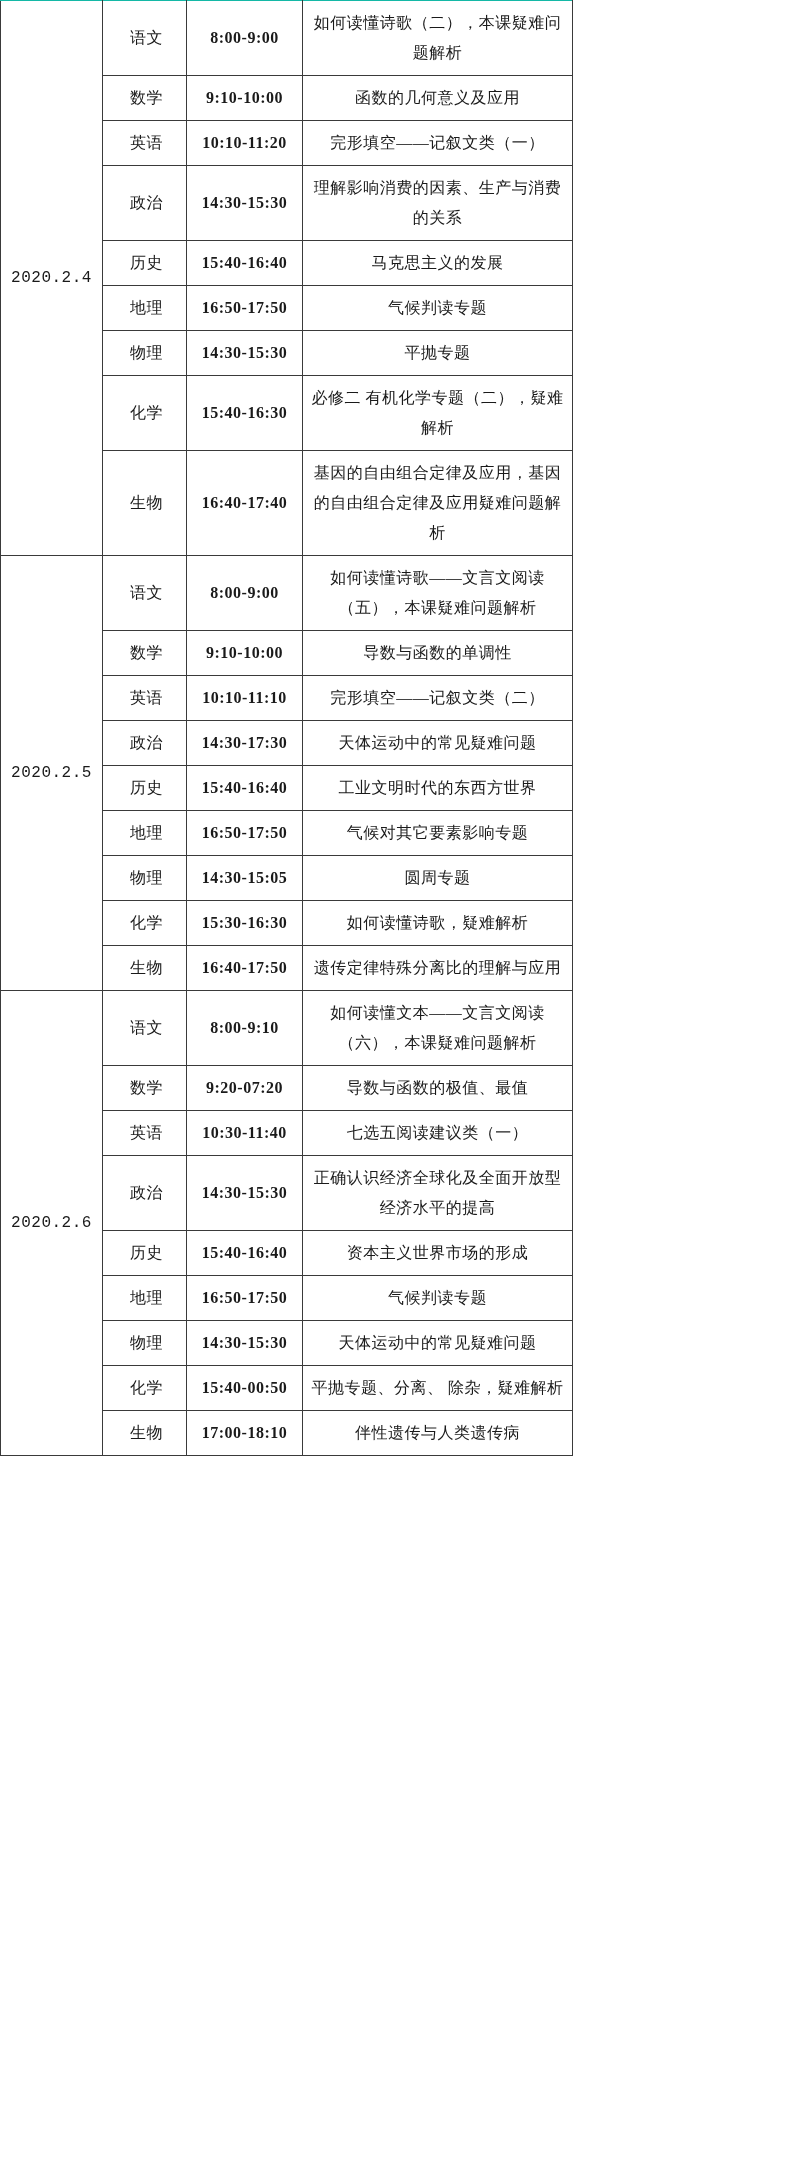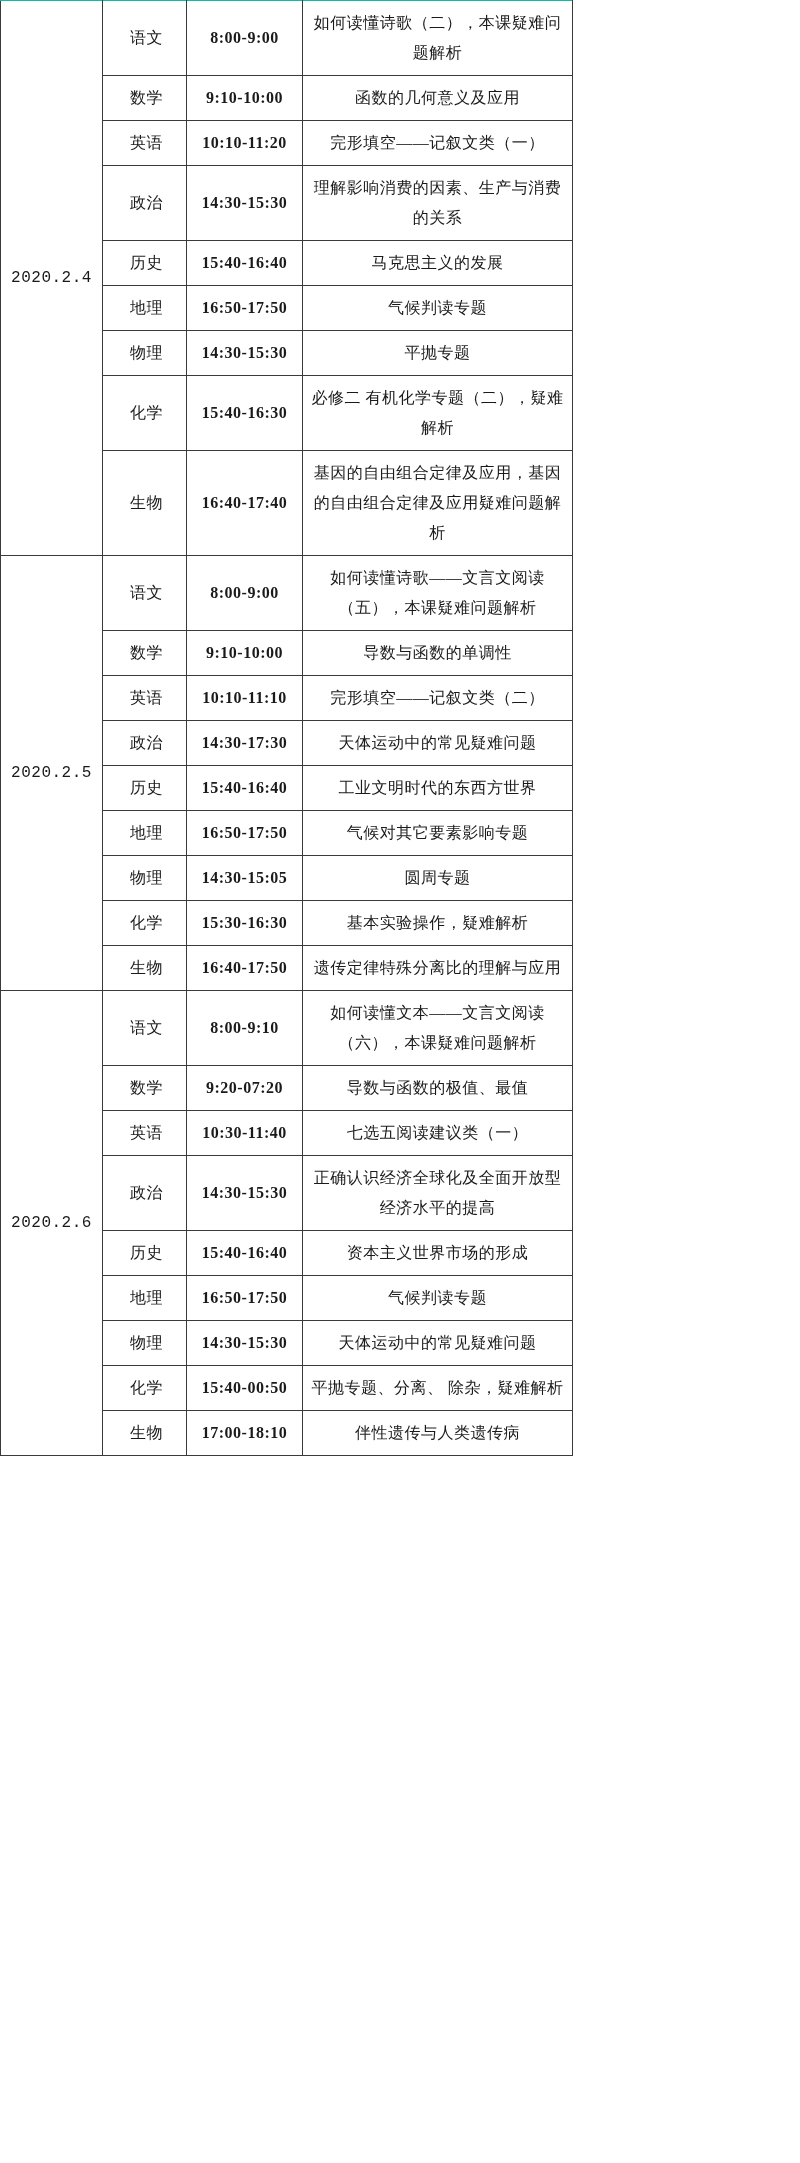--- a/index.html
+++ b/index.html
@@ -150,21 +150,21 @@
           <td class="content-cell">气候对其它要素影响专题</td>
         </tr>
         <tr>
           <td class="subject-cell">物理</td>
           <td class="time-cell">14:30-15:05</td>
           <td class="content-cell">圆周专题</td>
         </tr>
         <tr>
           <td class="subject-cell">化学</td>
           <td class="time-cell">15:30-16:30</td>
-          <td class="content-cell">基本实验操作，疑难解析</td>
+          <td class="content-cell">如何读懂诗歌，疑难解析</td>
         </tr>
         <tr>
           <td class="subject-cell">生物</td>
           <td class="time-cell">16:40-17:50</td>
           <td class="content-cell">遗传定律特殊分离比的理解与应用</td>
         </tr>
         <tr class="group-sep">
           <td class="date-cell" rowspan="9">2020.2.6</td>
           <td class="subject-cell">语文</td>
           <td class="time-cell">8:00-9:10</td>

